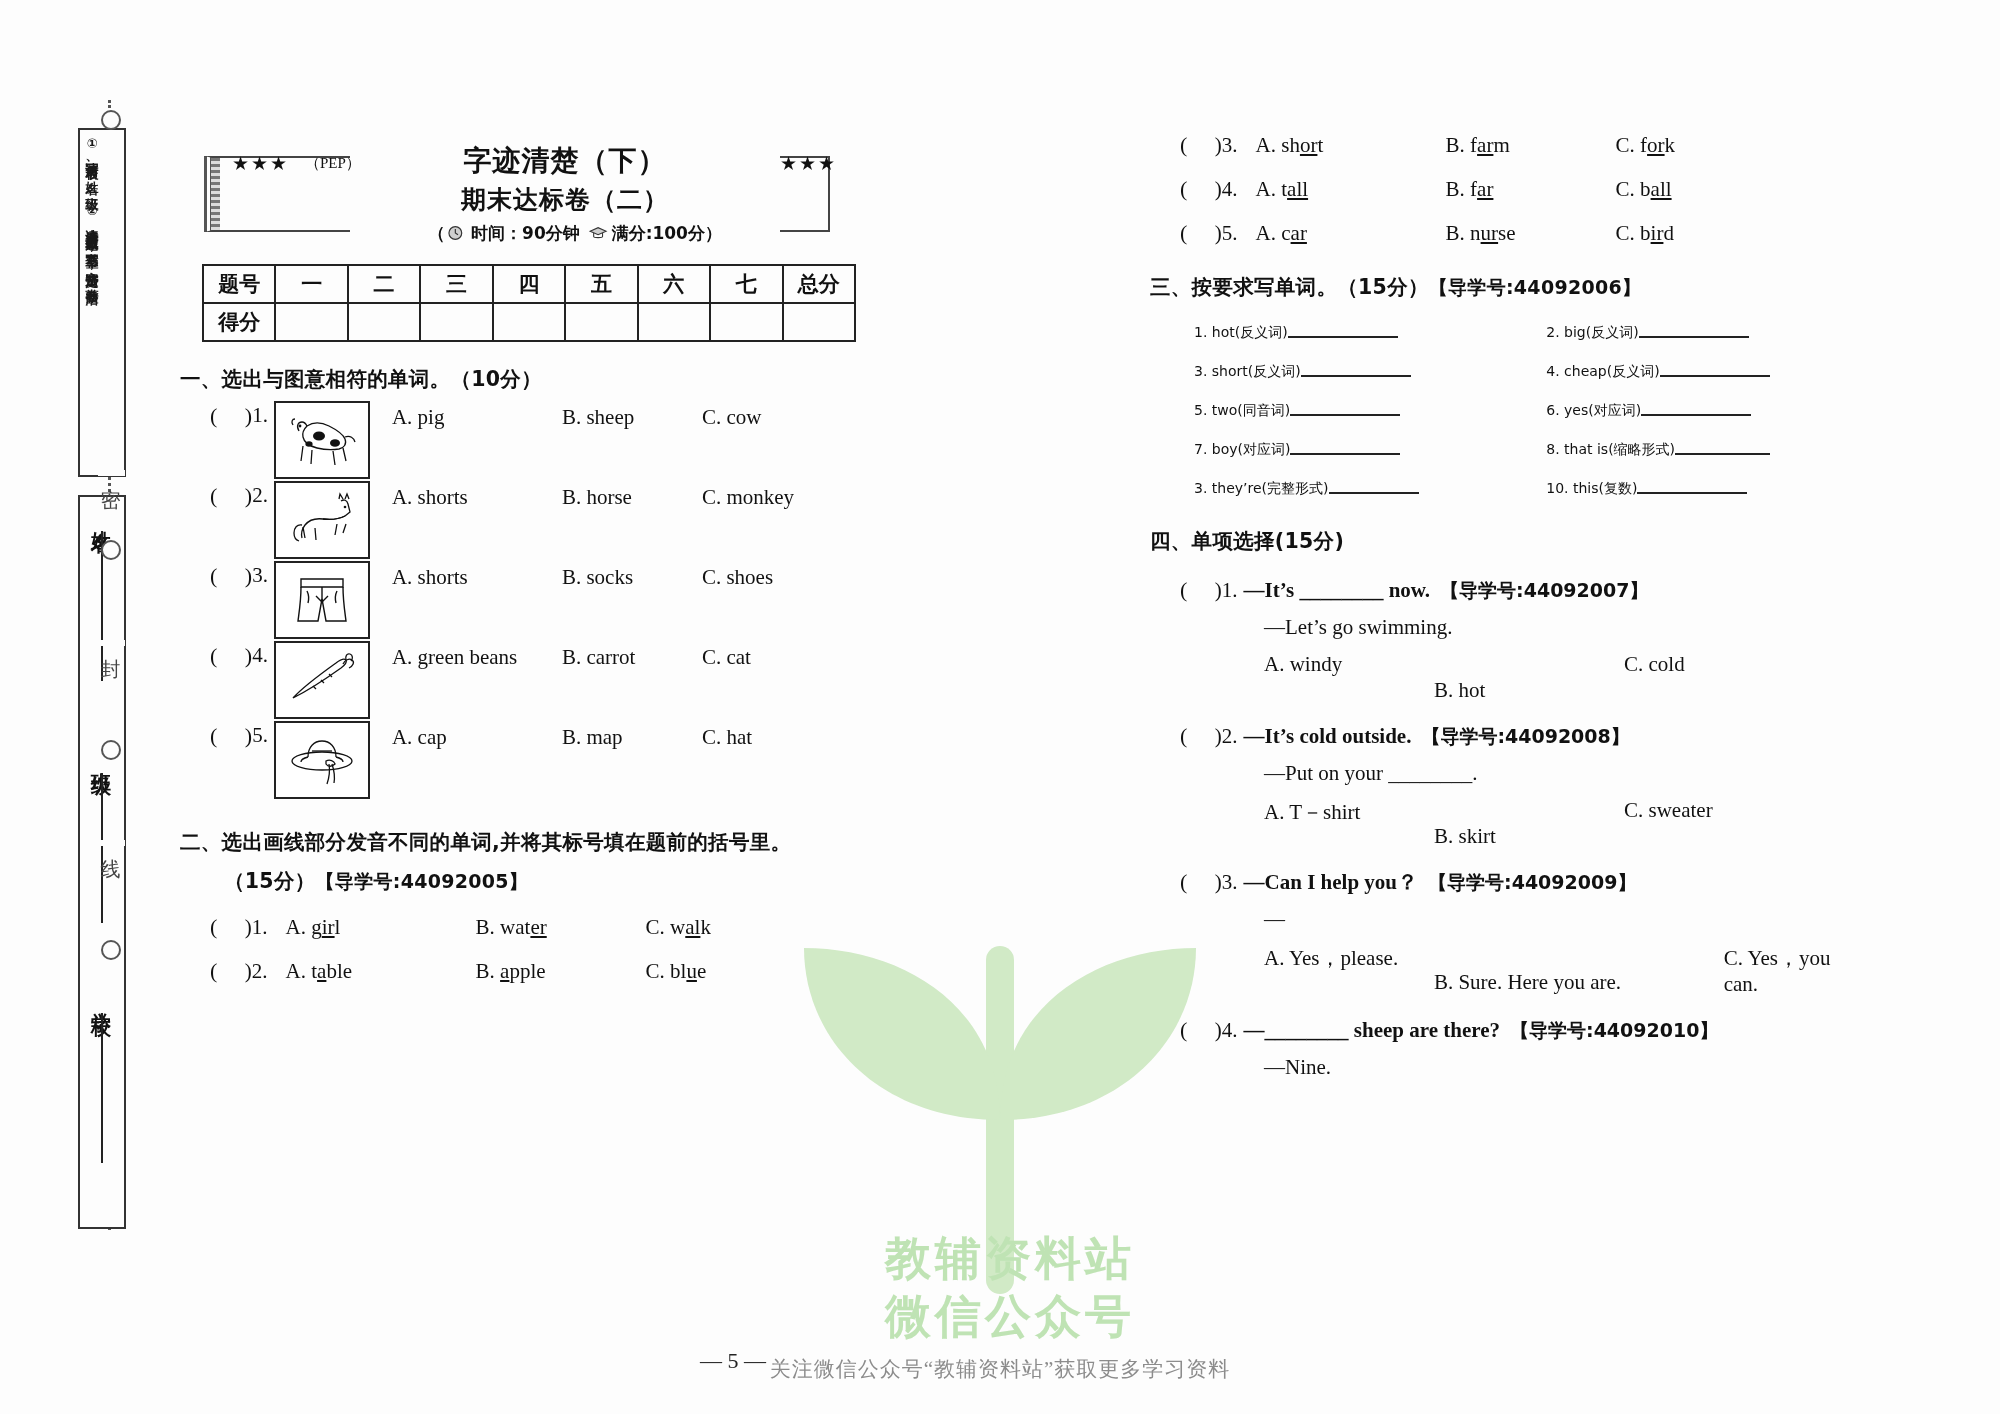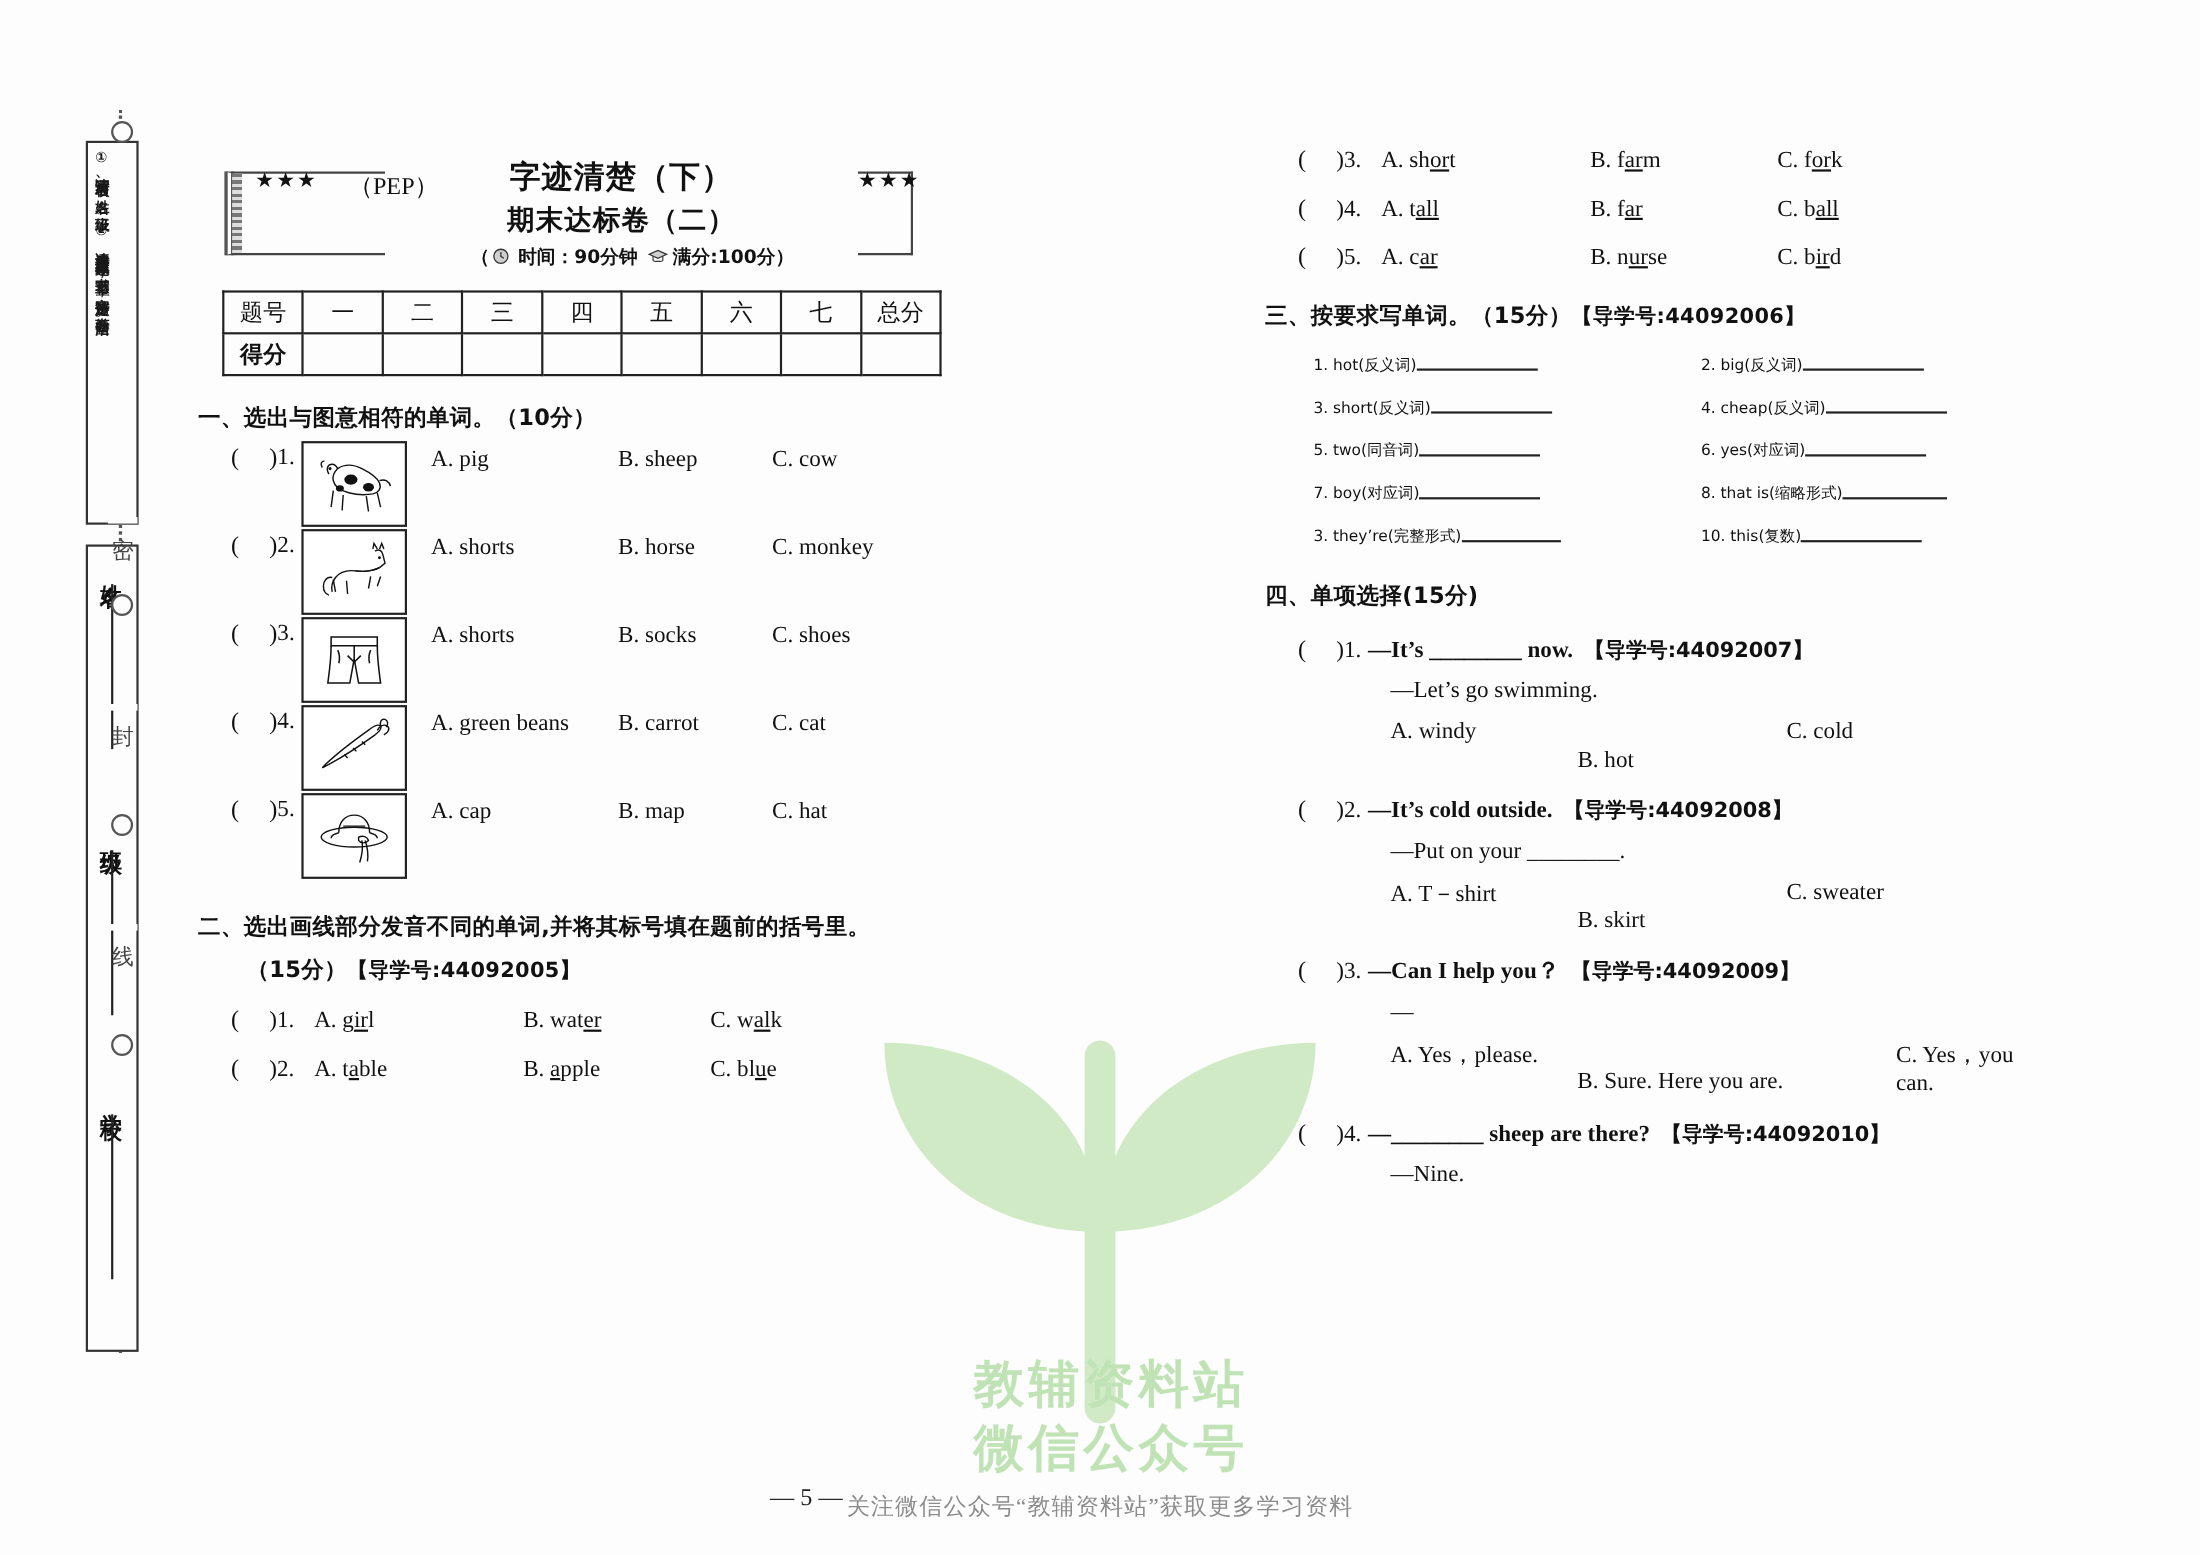--- a/index.html
+++ b/index.html
@@ -185,23 +185,22 @@
     position: absolute;
     font-size: 19px;
     letter-spacing: 2px;
     color: #111;
   }
   .stars-l { left: 52px; top: 22px; }
   .stars-r { left: 600px; top: 22px; }
   .pep {
     position: absolute;
     left: 125px; top: 24px;
-    font-size: 22px;
+    font-size: 15px;
     font-family: "Liberation Serif", serif;
-    margin-left: 12px;
   }
   .maintitle {
     position: absolute;
     left: 170px; top: 12px;
     width: 430px;
     text-align: center;
     font-family: "DejaVu Sans", sans-serif;
     font-weight: bold;
     font-size: 28px;
     letter-spacing: 1px;
@@ -244,21 +243,21 @@
   }
   table.score td, table.score th {
     border: 2px solid #222;
     height: 36px;
     text-align: center;
     font-family: "DejaVu Sans", sans-serif;
     font-weight: bold;
     font-size: 21px;
     padding: 0;
   }
-  table.score th { font-weight: normal; }
+  table.score th { font-weight: bold; }
 
   
   .sec-head {
     font-family: "DejaVu Sans", sans-serif;
     font-weight: bold;
     font-size: 20.5px;
     margin: 22px 0 6px 0;
     line-height: 1.5;
     letter-spacing: .3px;
   }

